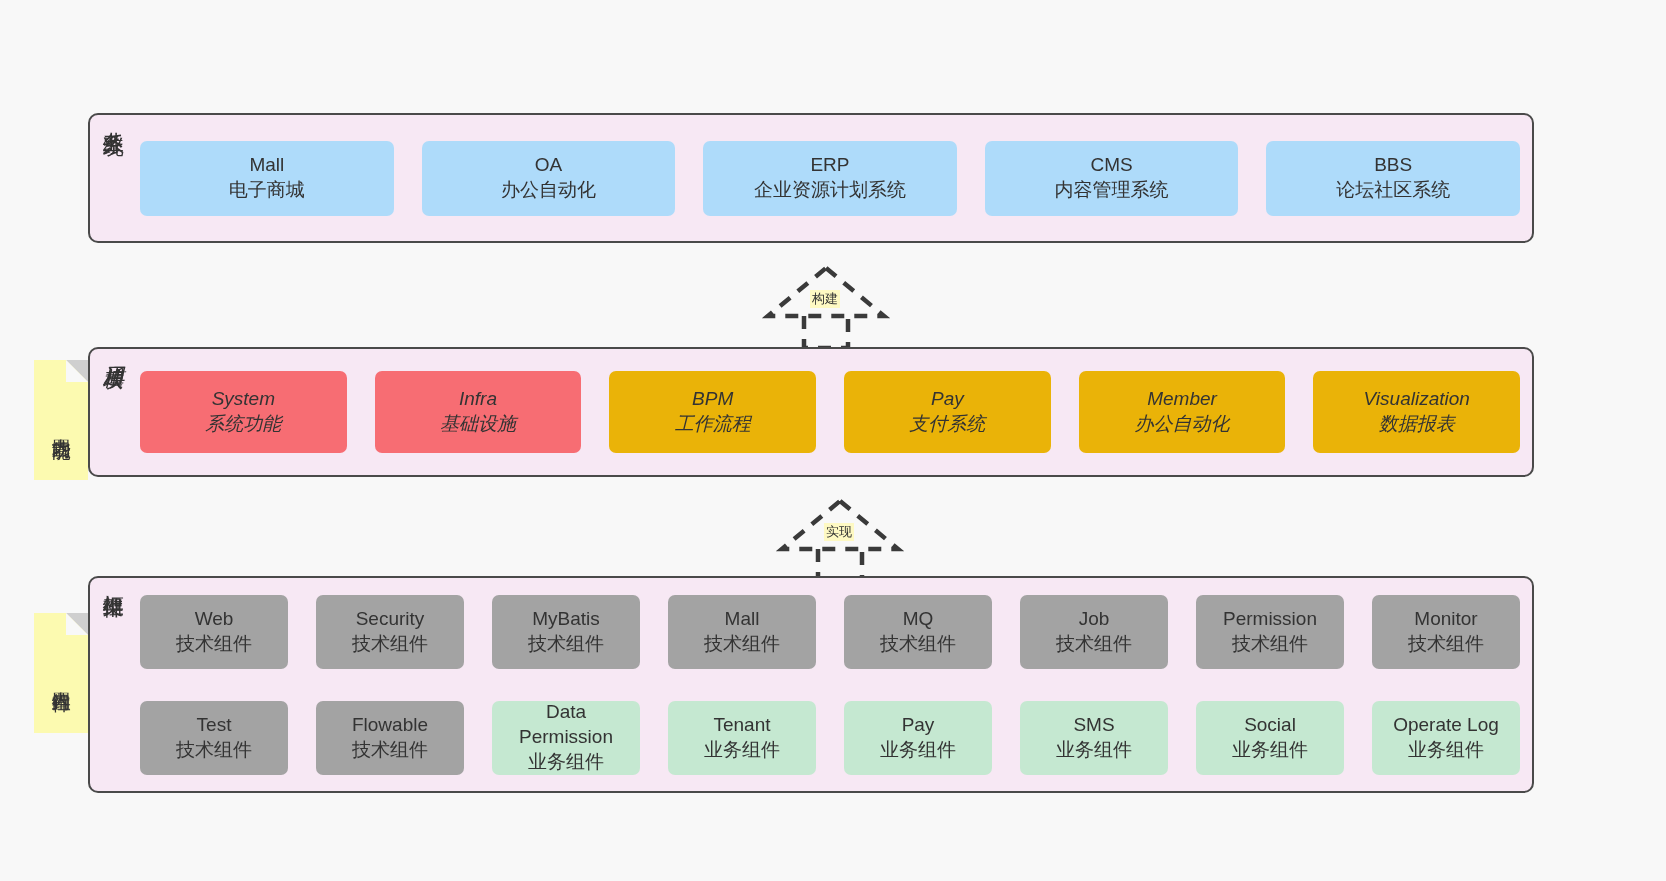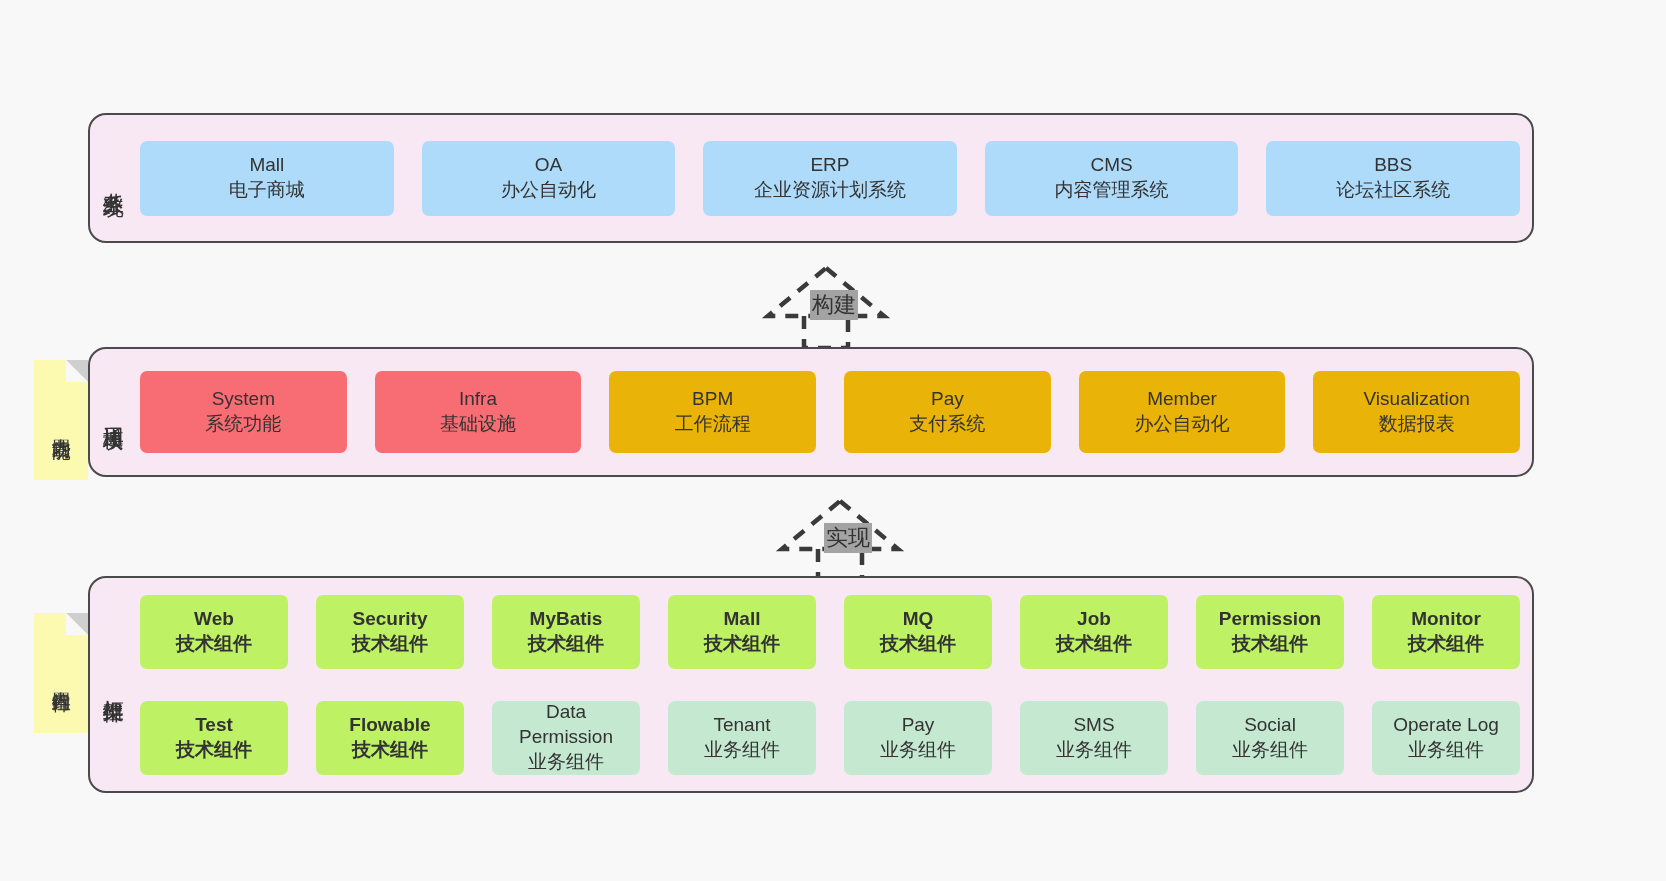--- a/index.html
+++ b/index.html
@@ -11,24 +11,24 @@
     position:relative;
     overflow:hidden;
   }
   .canvas{position:absolute;inset:0;}
 
   
   .layer{
     position:absolute;
     box-sizing:border-box;
     border:2px solid #4a4a4a;
-    border-radius:18px;
+    border-radius:10px;
     background:#f7e8f4;
     display:flex;
-    align-items:center;
+    align-items:flex-start;
   }
   .layer-title{
     width:46px;
     flex:0 0 46px;
     display:flex;
     align-items:center;
     justify-content:center;
     font-size:21px;
     line-height:1.06;
     color:#333;
@@ -70,21 +70,21 @@
     color:#333;
     box-sizing:border-box;
     padding:4px 6px;
     user-select:none;
   }
   .node .l1{white-space:normal;}
   .node .l2{white-space:nowrap;}
   .node.blue{background:#aedbfa;height:75px;}
   .node.red{background:#f76d73;height:82px;}
   .node.pink{background:#eab308;height:82px;}
-  .node.green{background:#bef264;height:74px;font-weight:bold;}
+  .node.green{background:#a3a3a3;height:74px;}
   .node.lgreen{background:#c5e8d1;height:74px;}
 
   
   .note{
     position:absolute;
     background:#fcfab0;
     box-sizing:border-box;
     display:flex;
     align-items:center;
     justify-content:center;
@@ -113,23 +113,23 @@
     width:0;height:0;
     border-left:22px solid transparent;
     border-top:22px solid #cfcfcf;
   }
 
   
   .arrow{position:absolute;}
   .arrow svg{display:block;overflow:visible;}
   .arrow-label{
     position:absolute;
-    font-size:22px;
-    color:#333;
-    background:#a3a3a3;
+    font-size:13px;
+    color:#333;
+    background:#fef9c3;
     padding:0 2px;
     white-space:nowrap;
     user-select:none;
   }
 </style>
 </head>
 <body>
 
 <div class="canvas">
 
@@ -169,21 +169,21 @@
 
       <polyline points="46,54 46,86 90,86 90,54" fill="none" stroke="#3a3a3a" stroke-width="4.5" stroke-dasharray="13,10"></polyline>
     </svg>
     <span class="arrow-label" style="left:52px;top:28px;">构建</span>
   </div>
 
   <div class="note" style="left:34px;top:360px;width:54px;height:120px;">
     <span>内置功能</span>
   </div>
 
-  <div class="layer" id="layer-common-module" style="left:88px;top:347px;width:1446px;height:130px;">
+  <div class="layer" id="layer-common-module" style="left:88px;top:347px;width:1446px;height:130px;font-style:italic;">
     <div class="layer-title">通用模块</div>
     <div class="layer-body">
       <div class="row">
         <div class="node red">
           <span class="l1">System</span>
           <span class="l2">系统功能</span>
         </div>
         <div class="node red">
           <span class="l1">Infra</span>
           <span class="l2">基础设施</span>

